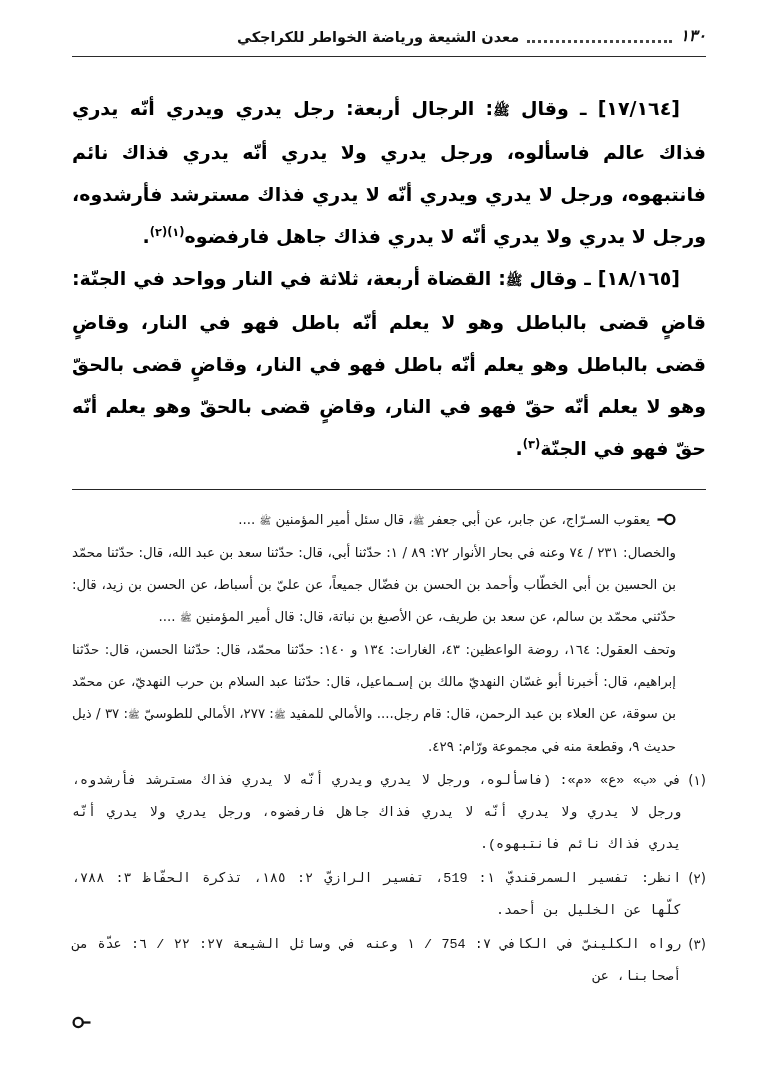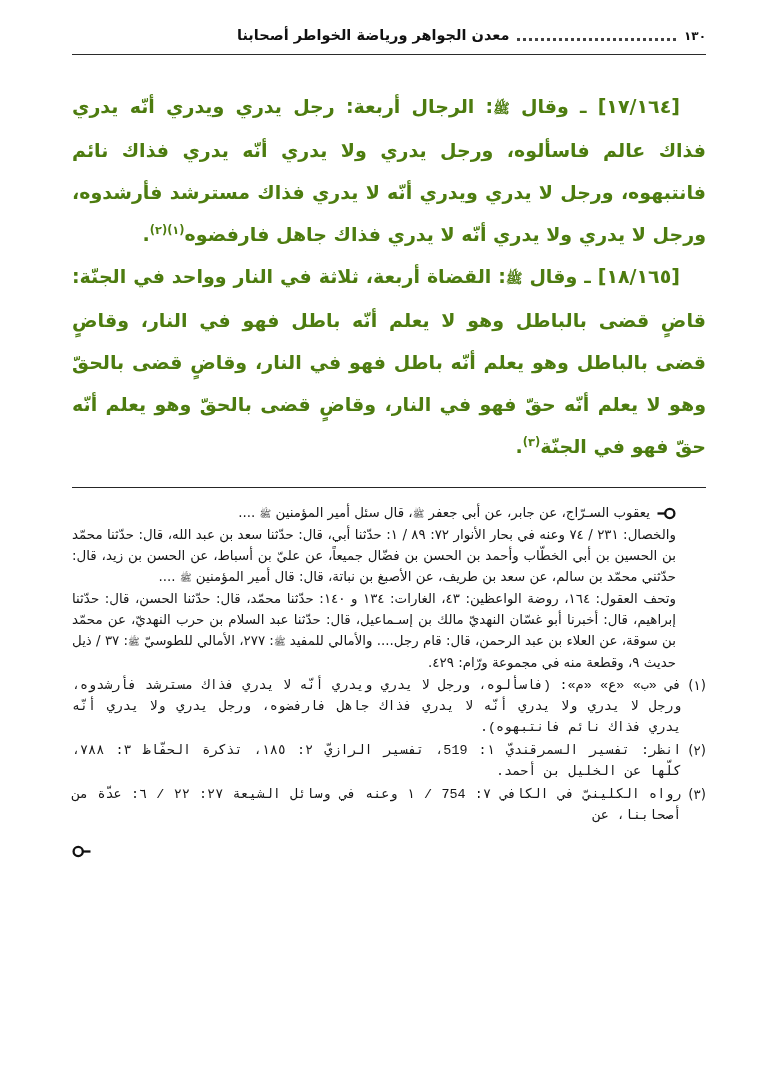--- a/index.html
+++ b/index.html
@@ -4,53 +4,53 @@
 <style>
   * { box-sizing: border-box; }
   html, body { margin: 0; padding: 0; background: #ffffff; }
   .page {
     width: 778px; height: 1088px; background: #ffffff; color: #141414;
     direction: rtl; font-family: "DejaVu Sans", sans-serif;
     padding: 26px 72px 0 72px; position: relative; overflow: hidden;
   }
   
   .head-row { display: flex; align-items: flex-end; font-weight: bold; font-size: 14.5px; color: #111; line-height: 1.3; }
-  .head-num { white-space: nowrap; font-size: 12px; }
+  .head-num { white-space: nowrap; font-size: 16px; font-style: italic; }
   .leader-dots { flex: 1 1 auto; border-bottom: 3px dotted #454545; margin: 0 8px 4px 8px; height: 3px; }
   .head-title { white-space: nowrap; }
   .head-spacer { flex: 0 0 165px; }
   .head-rule { border: none; border-top: 1.6px solid #2b2b2b; margin: 9px 0 0 0; }
   
   .body-text { margin-top: 30px; }
-  .body-par { margin: 0; font-size: 19px; font-weight: 700; line-height: 42px; text-align: justify; text-indent: 26px; color: #4d7c0f; }
+  .body-par { margin: 0; font-size: 19px; font-weight: 700; line-height: 42px; text-align: justify; text-indent: 26px; color: #000000; }
   sup.fnref { font-size: 0.60em; line-height: 0; vertical-align: 7px; letter-spacing: 1px; }
   .hon { font-size: 0.72em; }
   
   .fn-rule { border: none; border-top: 1.4px solid #262626; margin: 20px 0 14px 0; }
-  .footnotes { font-size: 13.4px; line-height: 21px; color: #161616; }
+  .footnotes { font-size: 13.4px; line-height: 32px; color: #161616; }
   .fn-par { margin: 0; text-align: justify; }
   .fn-cont { margin-right: 30px; }
   .cont-icon { display: inline-block; vertical-align: middle; margin-left: 7px; }
   .cont-icon svg { display: inline-block; vertical-align: middle; }
   .fn-item { display: flex; margin-top: 2px; }
   .fn-num { flex: 0 0 auto; margin-left: 7px; white-space: nowrap; }
   .fn-text { flex: 1 1 auto; margin: 0; text-align: justify; font-family: Liberation Mono, monospace; }
   .end-row { margin-top: 14px; text-align: left; }
   .end-row .cont-icon { transform: scaleX(-1); margin: 0; }
 </style>
 </head>
 <body>
 
 <div class="page">
 
   <header>
     <div class="head-row">
       <span class="head-num">١٣٠</span>
       <span class="leader-dots"></span>
-      <span class="head-title">معدن الجواهر ورياضة الخواطر أصحابنا</span>
+      <span class="head-title">معدن الشيعة ورياضة الخواطر للكراجكي</span>
       <span class="head-spacer"></span>
     </div>
     <hr class="head-rule">
   </header>
 
   <main class="body-text">
     <p class="body-par supify">[١٧/١٦٤] ـ وقال <span class="hon">ﷺ</span>: الرجال أربعة: رجل يدري ويدري أنّه يدري فذاك عالم فاسألوه، ورجل يدري ولا يدري أنّه يدري فذاك نائم فانتبهوه، ورجل لا يدري ويدري أنّه لا يدري فذاك مسترشد فأرشدوه، ورجل لا يدري ولا يدري أنّه لا يدري فذاك جاهل فارفضوه<sup class="fnref">(١)</sup><sup class="fnref">(٢)</sup>.</p>
     <p class="body-par supify">[١٨/١٦٥] ـ وقال <span class="hon">ﷺ</span>: القضاة أربعة، ثلاثة في النار وواحد في الجنّة: قاضٍ قضى بالباطل وهو لا يعلم أنّه باطل فهو في النار، وقاضٍ قضى بالباطل وهو يعلم أنّه باطل فهو في النار، وقاضٍ قضى بالحقّ وهو لا يعلم أنّه حقّ فهو في النار، وقاضٍ قضى بالحقّ وهو يعلم أنّه حقّ فهو في الجنّة<sup class="fnref">(٣)</sup>.</p>
   </main>
 

